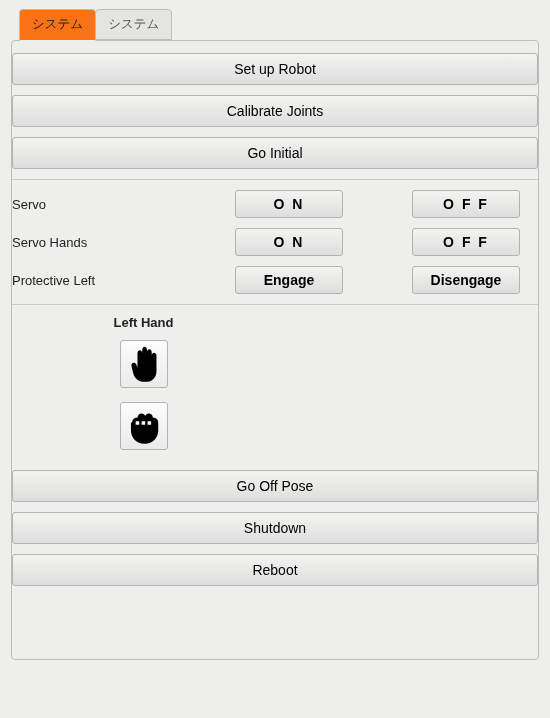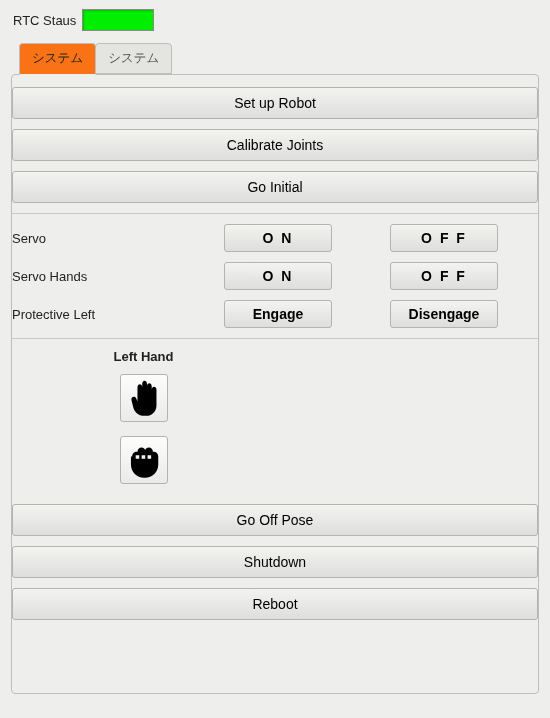--- a/index.html
+++ b/index.html
@@ -91,21 +91,21 @@
     border: none;
     border-top: 1px solid #c9c9c6;
     margin: 4px 0 10px 0;
   }
 
   .row3 {
     display: grid;
     grid-template-columns: 180px 160px 160px;
     align-items: center;
     margin: 10px 0;
-    column-gap: 6px;
+    column-gap: 17px;
   }
   .row3 .lbl { font-size: 13px; }
   .sm-btn {
     width: 108px;
     padding: 5px 0;
     font-size: 14px;
     font-weight: 600;
     letter-spacing: 2px;
     background: linear-gradient(#f3f3f0, #dedede);
     border: 1px solid #b3b3b0;
@@ -143,24 +143,20 @@
     align-items: center;
     justify-content: center;
   }
   .icon-btn svg { width: 38px; height: 38px; display:block; }
 </style>
 </head>
 <body>
 
 <div class="window">
 
-  <div class="status-row">
-    <span class="status-label">RTC Staus</span>
-    <span class="status-light" style="background:#00ee00"></span>
-  </div>
 
   <div class="tabcontainer">
     <div class="tabstrip">
       <div class="tab active">システム</div>
       <div class="tab">システム</div>
     </div>
 
     <div class="tabpanel">
 
       <button class="wide-btn">Set up Robot</button>

